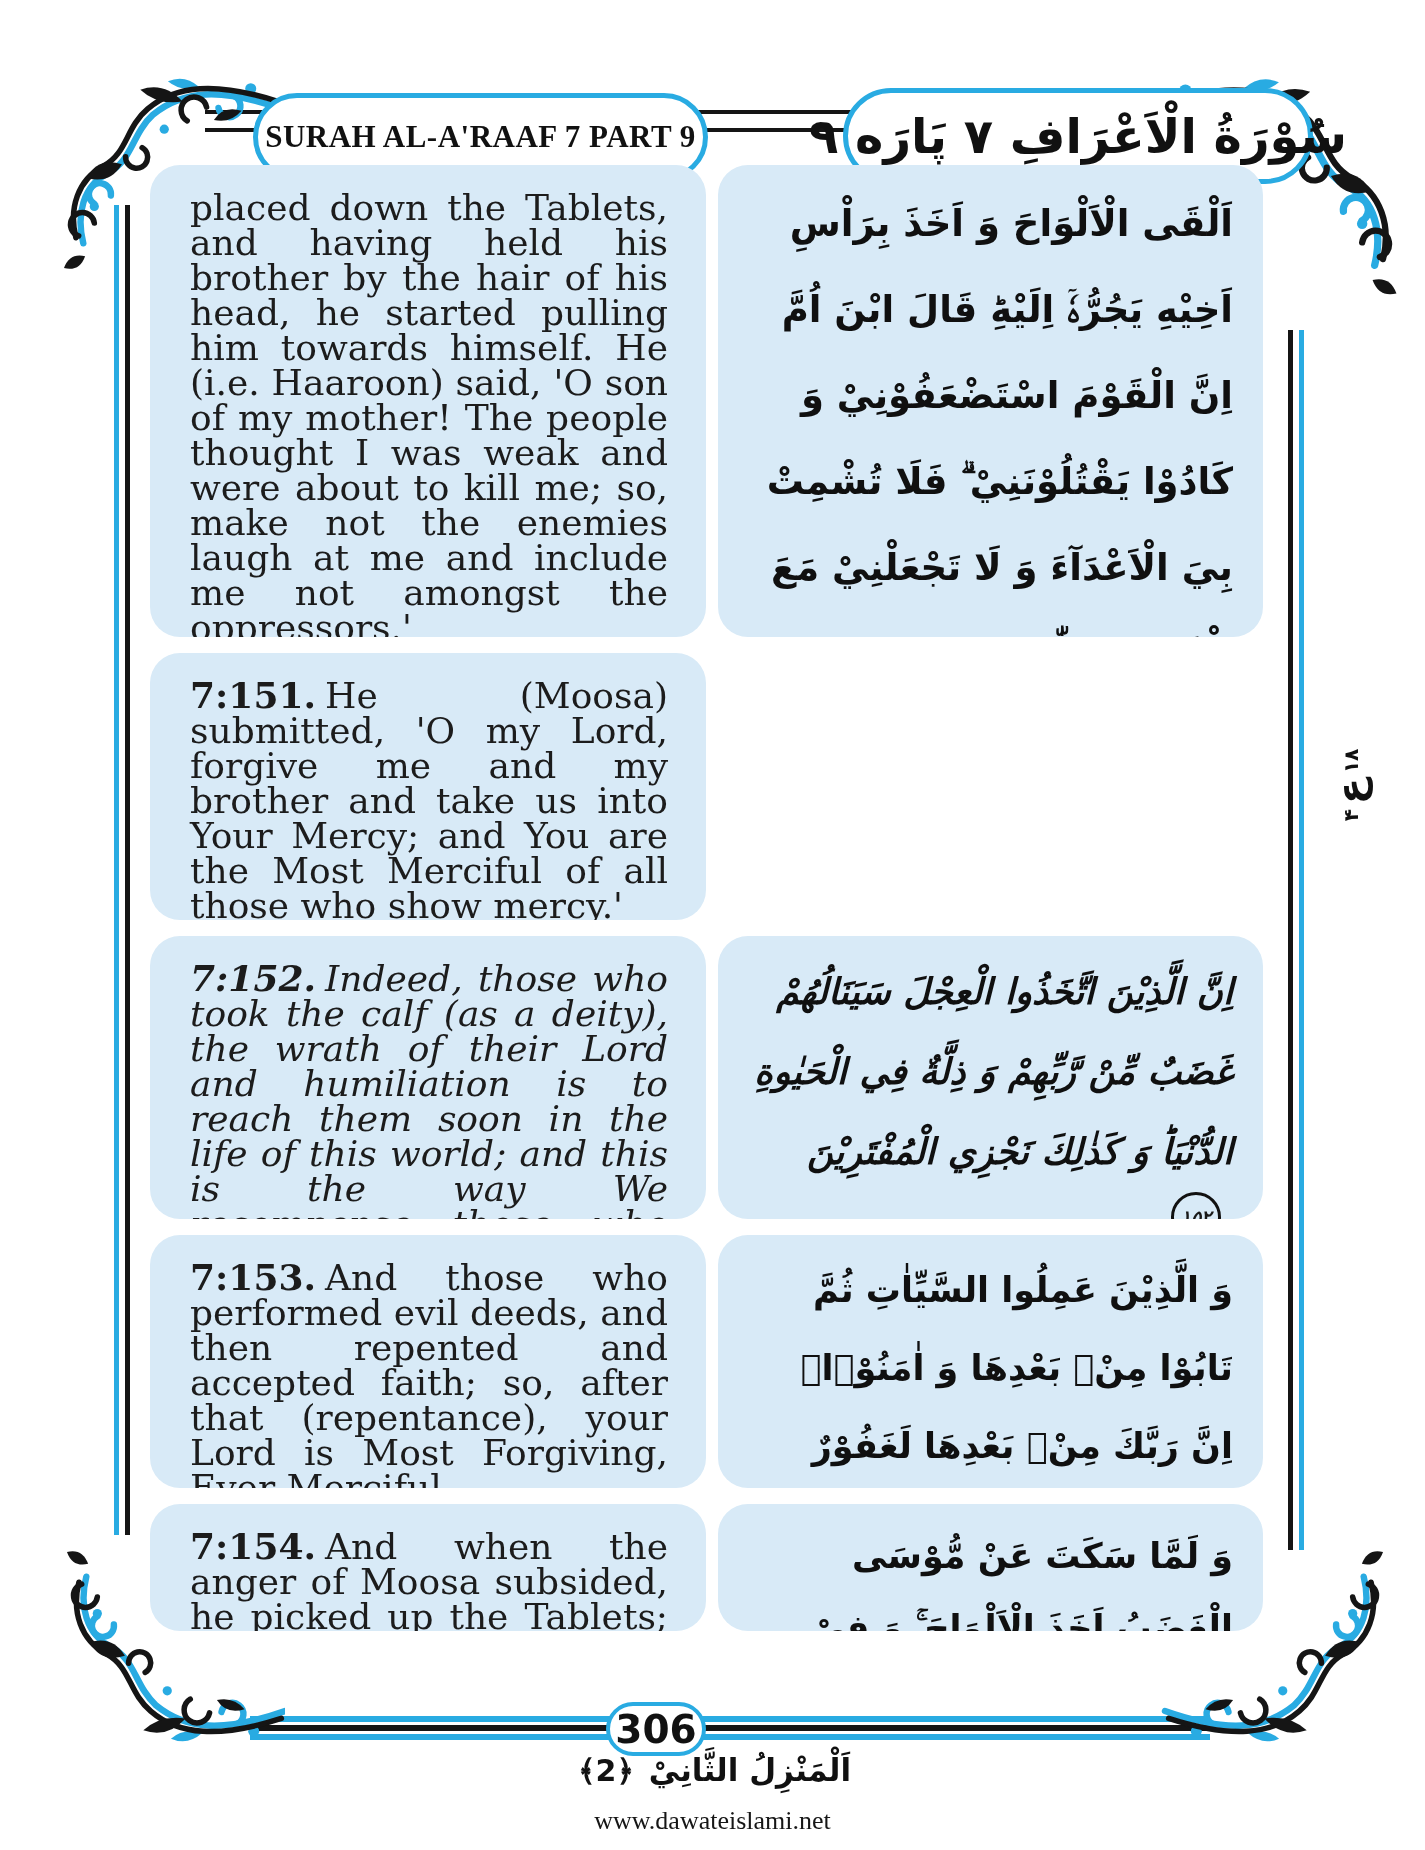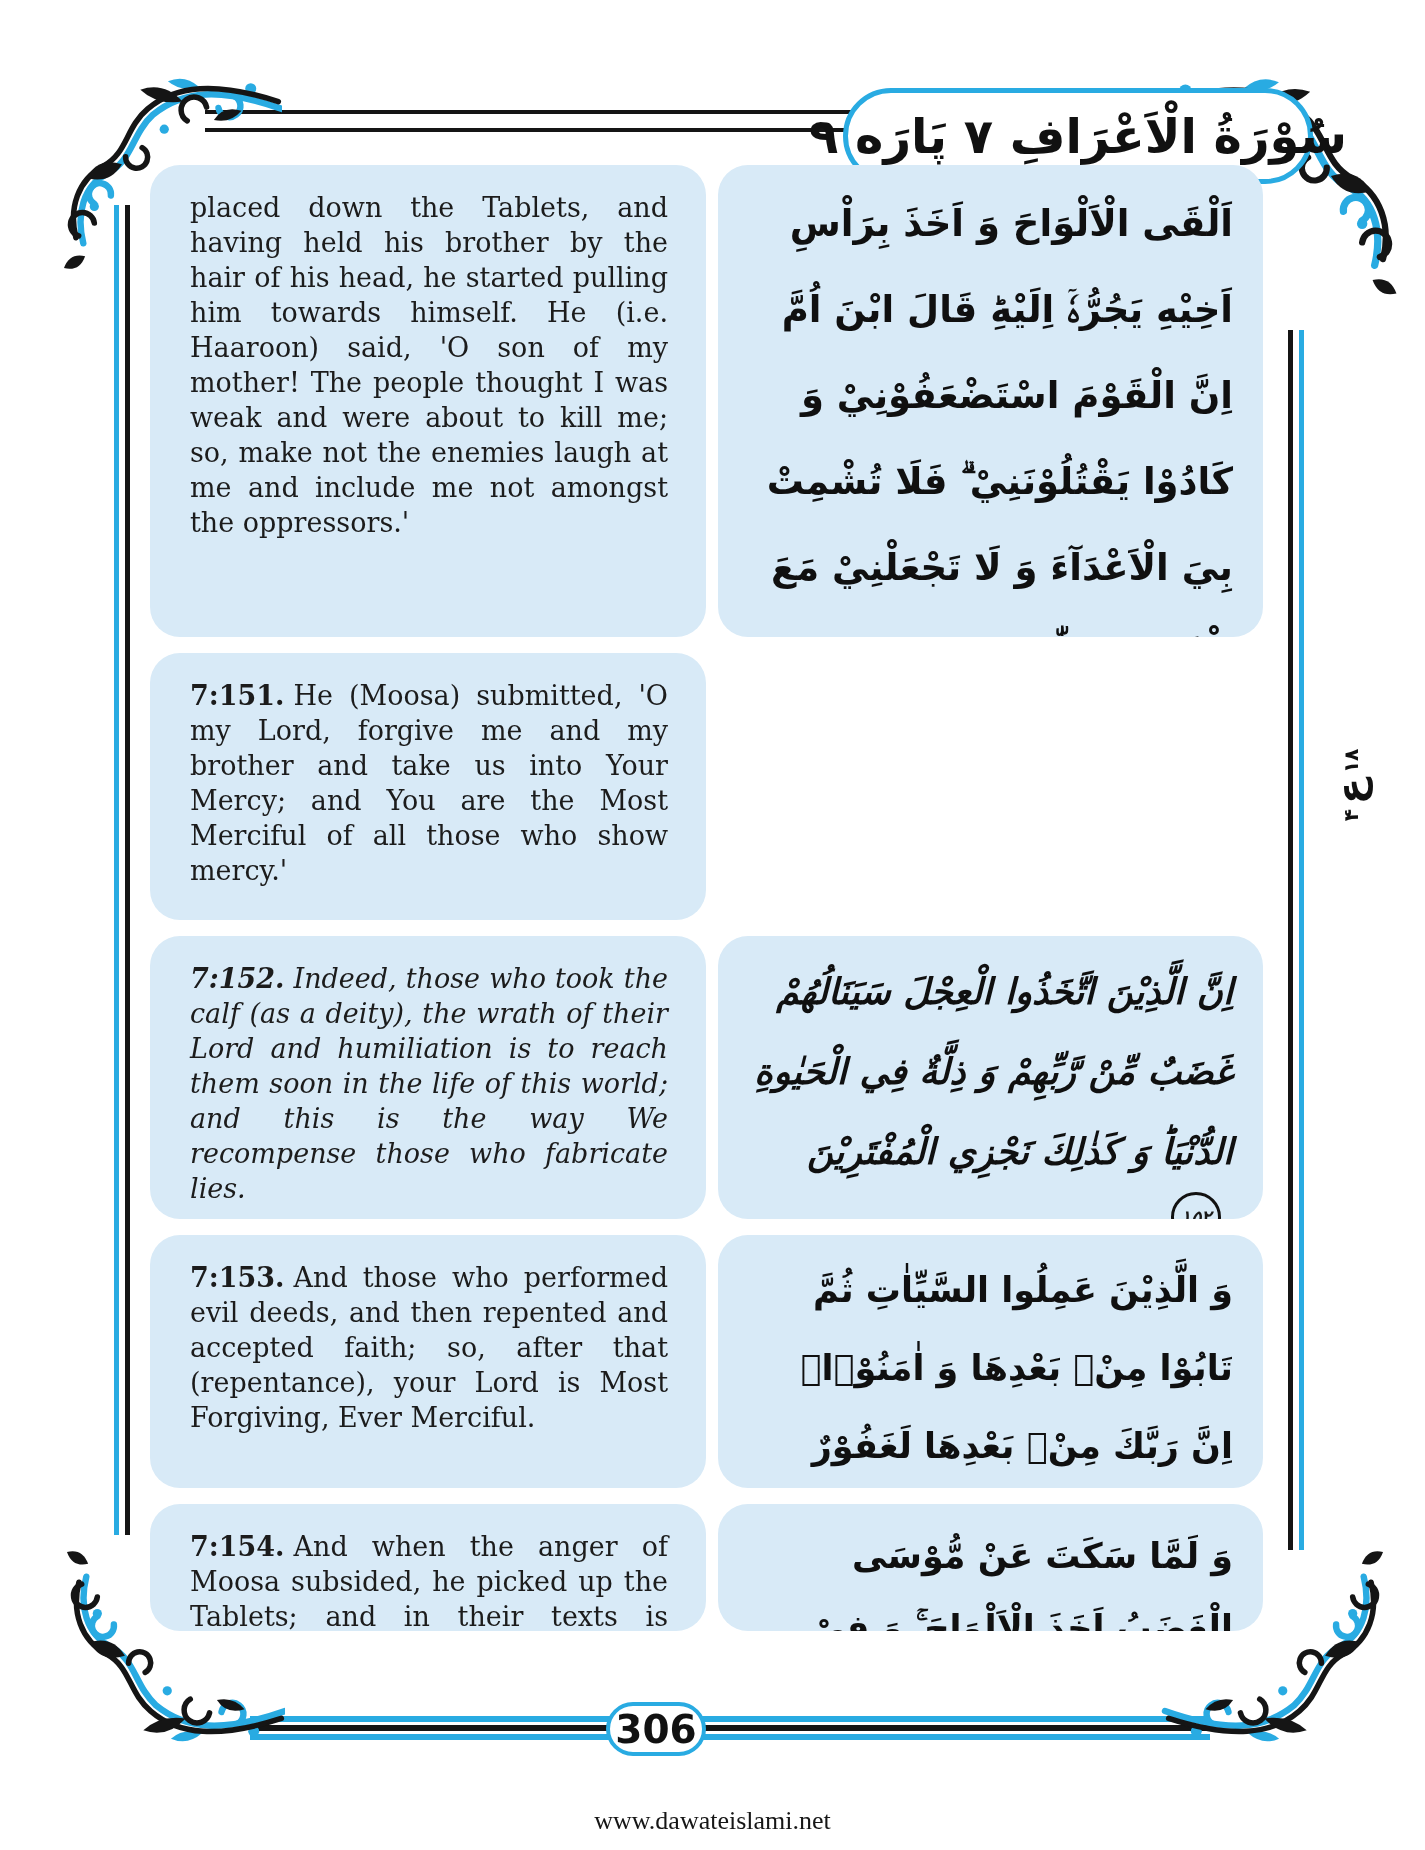--- a/index.html
+++ b/index.html
@@ -28,21 +28,21 @@
 
   
   .content{position:absolute;left:150px;top:165px;width:1113px;}
   .row{display:flex;margin-bottom:16px;}
   .box{background:#d8eaf7;border-radius:30px;box-sizing:border-box;overflow:hidden;}
   .en-box{width:556px;padding:25px 38px 0 40px;}
   .ar-box{width:545px;margin-left:12px;padding:16px 30px 0 30px;direction:rtl;}
   .r1 .box{height:472px;} .r2 .box{height:267px;} .r3 .box{height:283px;font-style:italic;}
   .r4 .box{height:253px;} .r5 .box{height:127px;}
 
-  .en-text{font-size:27px;line-height:35px;text-align:justify;color:#1c1c1c;}
+  .en-text{font-size:36px;line-height:35px;text-align:justify;color:#1c1c1c;}
   .vnum{font-weight:bold;margin-right:9px;}
 
   .ar-text{font-family:"DejaVu Sans", sans-serif;font-weight:bold;color:#101010;
            text-align:justify;}
   .r1 .ar-text{font-size:37px;line-height:86px;}
   .r2 .ar-text{font-size:35px;line-height:78px;}
   .r3 .ar-text{font-size:36px;line-height:80px;}
   .r4 .ar-text{font-size:35px;line-height:78px;}
   .r5 .ar-text{font-size:35px;line-height:72px;}
   .aya-circle{display:inline-block;width:44px;height:44px;border:3px solid #111;
@@ -190,20 +190,23 @@
       <path d="M46,162 a13,13 0 1,0 -17,14"></path>
     </g>
     <g fill="#151515" stroke="none">
       <path d="M142,30 q-20,-22 -46,-13 q18,17 46,13 Z"></path>
       <path d="M76,98 q-27,-8 -38,15 q25,7 38,-15 Z"></path>
       <path d="M36,198 q-17,-4 -23,13 q17,4 23,-13 Z"></path>
       <path d="M206,40 q-12,14 -30,10 q10,-16 30,-10 Z"></path>
     </g>
   </svg>
 
+  <div class="pill pill-en">
+    <span>SURAH AL-A'RAAF 7 PART 9</span>
+  </div>
   <div class="pill pill-ar">
     <span>سُوْرَةُ الْاَعْرَافِ ۷ پَارَه ۹</span>
   </div>
 
   <div class="content">
 
     <div class="row r1">
       <div class="box en-box">
         <div class="en-text">
           <span>placed down the Tablets, and having held his brother by the hair of his head, he started pulling him towards himself. He (i.e. Haaroon) said, 'O son of my mother! The people thought I was weak and were about to kill me; so, make not the enemies laugh at me and include me not amongst the oppressors.'</span>
@@ -272,15 +275,19 @@
 
   <div class="margin-marker">
     <span class="num">۱۸</span>
     <span class="ain">ع</span>
     <span class="num">۴</span>
   </div>
 
   <div class="page-pill">
     <span>306</span>
   </div>
+  <div class="manzil">
+    <span>اَلْمَنْزِلُ الثَّانِيْ</span>
+    <span class="badge">﴿2﴾</span>
+  </div>
   <div class="website">www.dawateislami.net</div>
 
 </div>
 
 </body></html>

